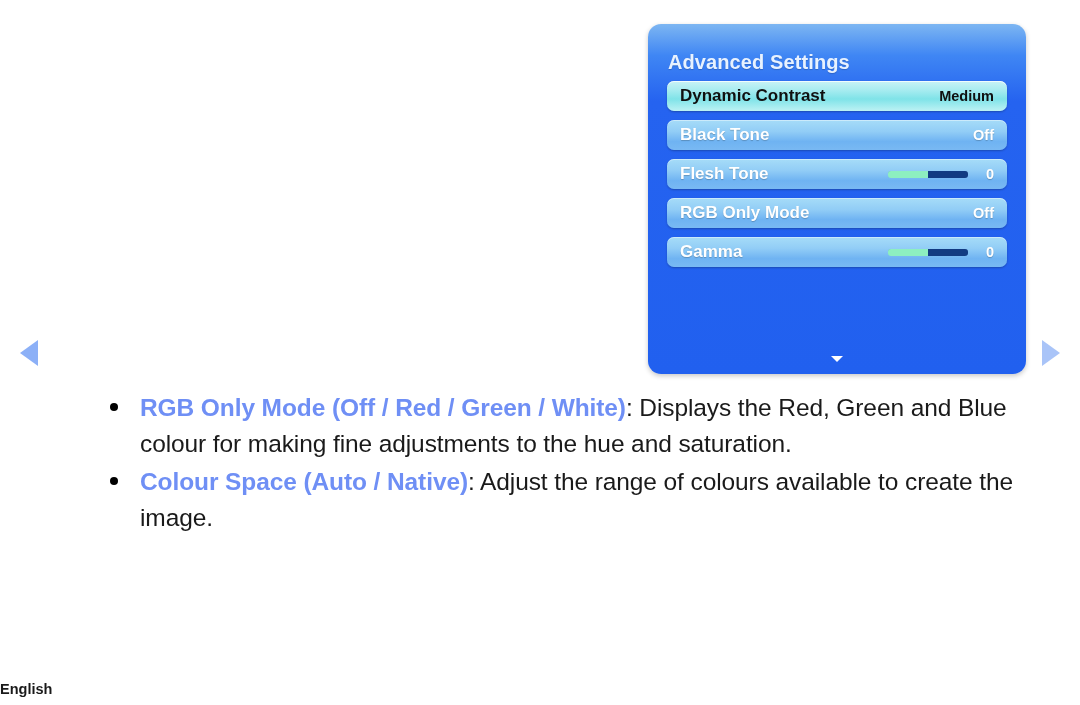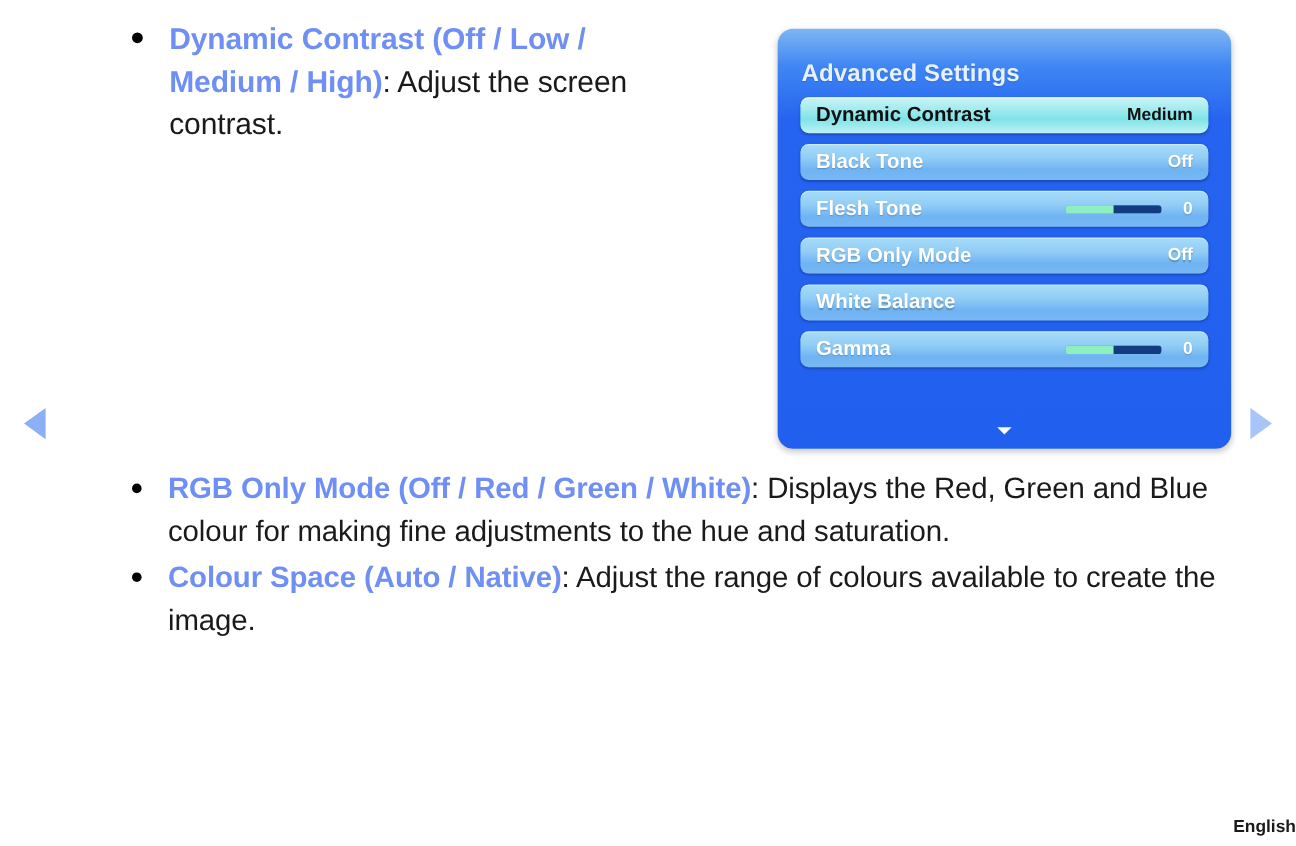--- a/index.html
+++ b/index.html
@@ -197,37 +197,33 @@
     border-right: 6px solid transparent;
     border-top: 6px solid #ffffff;
   }
 
   
   .footer {
     position: absolute;
     left: 0;
     right: 0;
     top: 681px;
-    text-align: right;
+    text-align: left;
     font-size: 14.5px;
     font-weight: bold;
     color: #1a1a1a;
   }
 </style>
 </head>
 <body>
 
 <div class="nav-arrow nav-arrow-left"></div>
 <div class="nav-arrow nav-arrow-right"></div>
 
 <div class="bullet-list" id="bullets-top">
-    <div class="bullet">
-      <span class="bullet-dot"></span>
-      <div class="bullet-body"><span class="term">Dynamic Contrast (Off / Low / Medium / High)</span><span>: Adjust the screen contrast.</span></div>
-    </div>
   </div>
 
 <div class="bullet-list-wide" id="bullets-bottom">
     <div class="bullet">
       <span class="bullet-dot"></span>
       <div class="bullet-body"><span class="term">RGB Only Mode (Off / Red / Green / White)</span><span>: Displays the Red, Green and Blue colour for making fine adjustments to the hue and saturation.</span></div>
     </div>
     <div class="bullet">
       <span class="bullet-dot"></span>
       <div class="bullet-body"><span class="term">Colour Space (Auto / Native)</span><span>: Adjust the range of colours available to create the image.</span></div>
@@ -253,23 +249,20 @@
             <span class="osd-slider-rest"></span>
           </span>
           <span class="osd-slider-number">0</span>
         </span>
       </div>
       <div class="osd-row">
         <span class="osd-row-label">RGB Only Mode</span>
         <span class="osd-row-value">Off</span>
       </div>
       <div class="osd-row">
-        <span class="osd-row-label">White Balance</span>
-      </div>
-      <div class="osd-row">
         <span class="osd-row-label">Gamma</span>
         <span class="osd-slider">
           <span class="osd-slider-track">
             <span class="osd-slider-fill" style="width: 50%;"></span>
             <span class="osd-slider-rest"></span>
           </span>
           <span class="osd-slider-number">0</span>
         </span>
       </div>
     </div>

